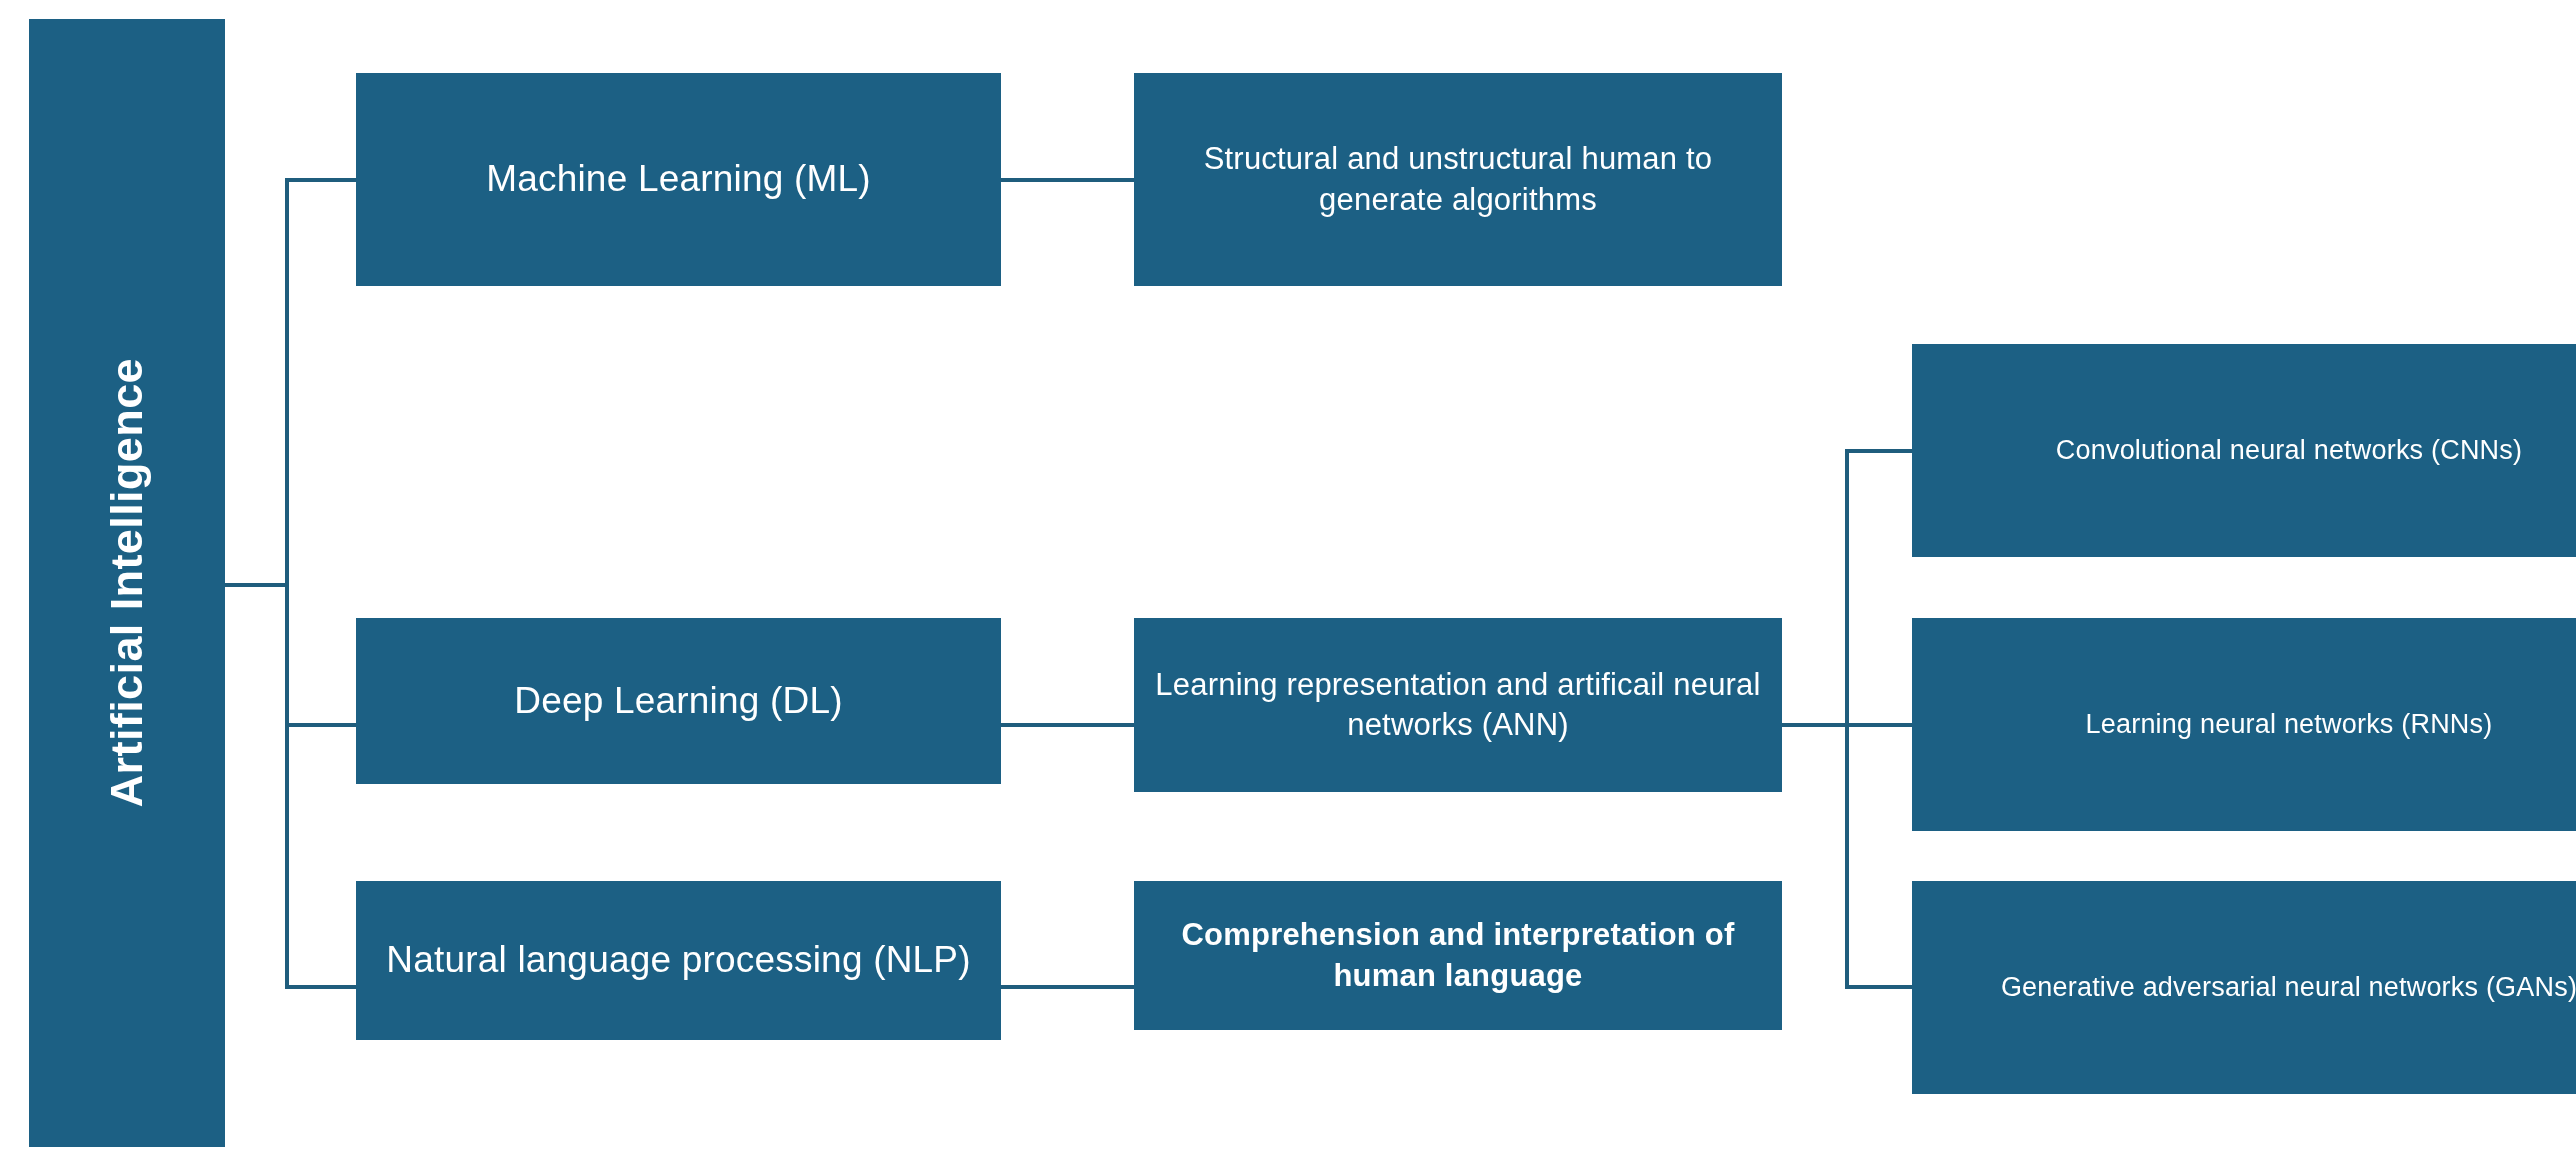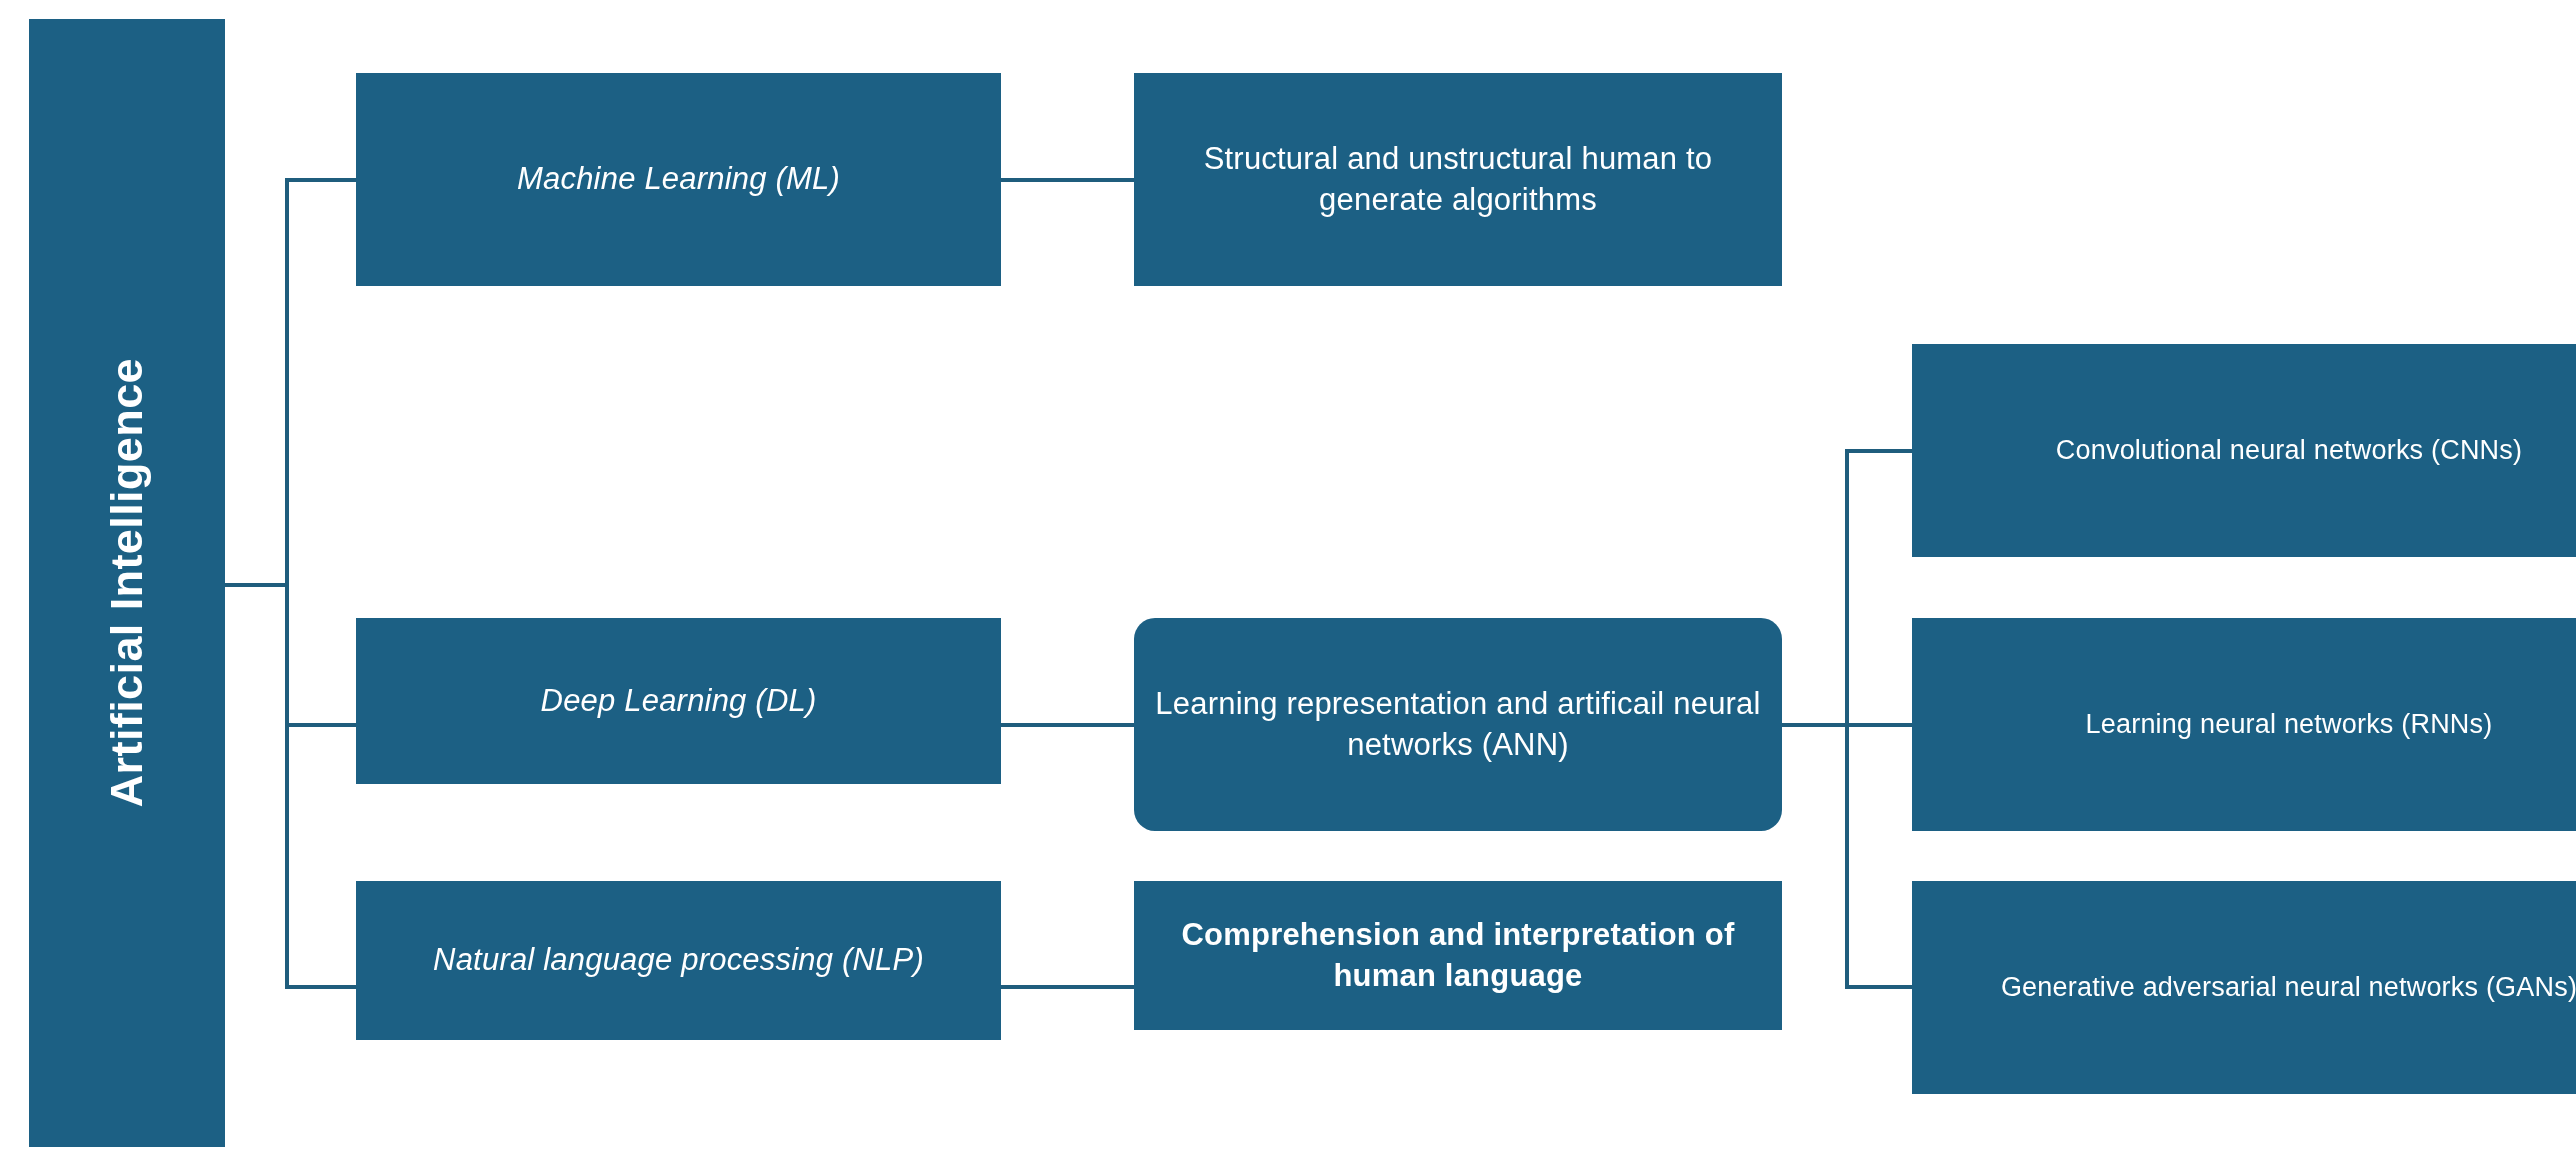--- a/index.html
+++ b/index.html
@@ -45,29 +45,29 @@
   }
   #node-root .label {
     writing-mode: vertical-rl;
     transform: rotate(180deg);
     white-space: nowrap;
     padding: 0;
     letter-spacing: 0.4px;
   }
 
   
-  .col1 { left: 356px; width: 645px; font-size: 31px; font-style: italic; }
+  .col1 { left: 356px; width: 645px; font-size: 37px; }
   #node-ml  { top: 73px;   height: 213px; }
   #node-dl  { top: 618px;  height: 166px; }
   #node-nlp { top: 881px; height: 159px; text-align: right; }
 
   
   .col2 { left: 1134px; width: 648px; font-size: 31px; }
   #node-ml-desc  { top: 73px;   height: 213px; }
-  #node-ann      { top: 618px;  height: 213px; border-radius: 21px; }
+  #node-ann      { top: 618px;  height: 174px; }
   #node-nlp-desc { top: 881px; height: 149px; font-weight: bold; }
 
   
   .col3 { left: 1912px; width: 754px; font-size: 27px; }
   #node-cnn { top: 344px;  height: 213px; }
   #node-rnn { top: 618px;  height: 213px; }
   #node-gan { top: 881px; height: 213px; }
 
   
   .conn {

